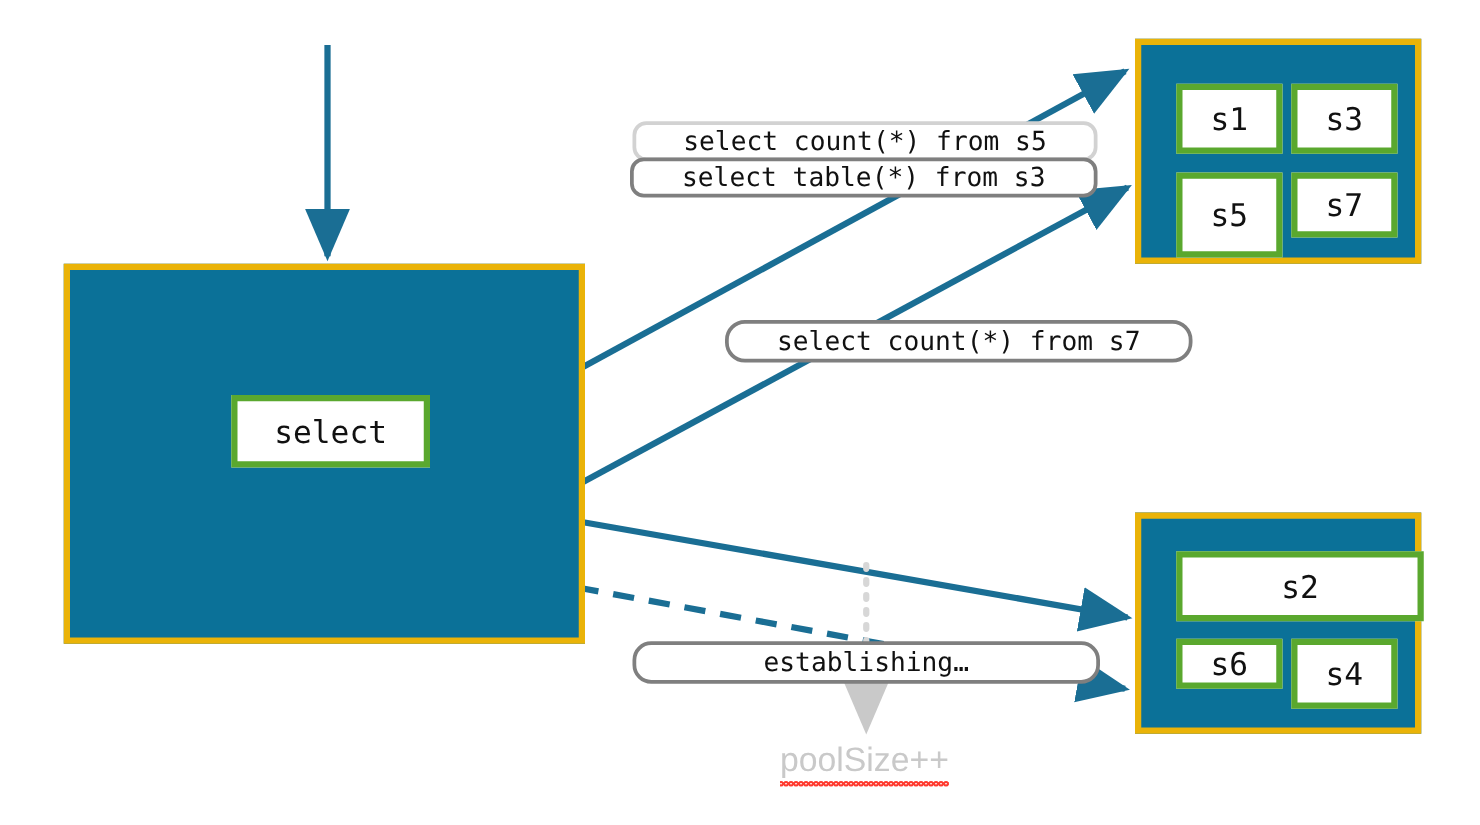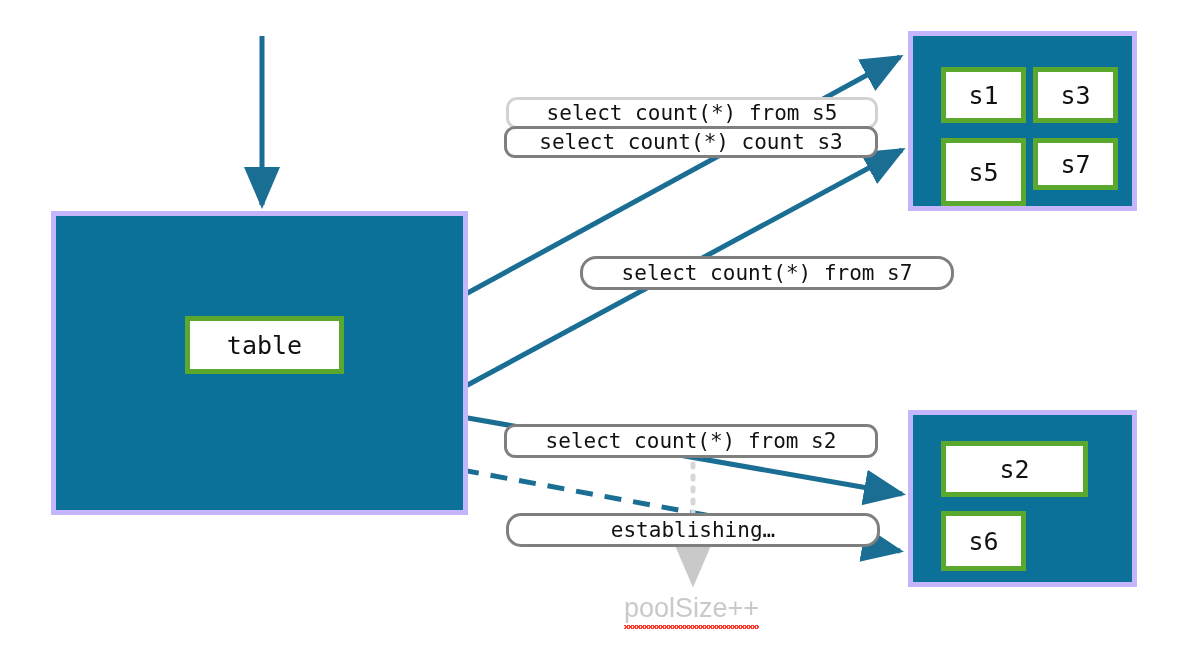--- a/index.html
+++ b/index.html
@@ -23,21 +23,21 @@
     top: 0;
     width: 1184px;
     height: 660px;
     pointer-events: none;
   }
 
   
   .group-box {
     position: absolute;
     background: #0b7198;
-    border: 5px solid #c4b5fd;
+    border: 5px solid #eab308;
     box-sizing: border-box;
   }
   .node {
     position: absolute;
     background: #ffffff;
     border: 5px solid #5aa82e;
     box-sizing: border-box;
     display: flex;
     align-items: center;
     justify-content: center;
@@ -119,39 +119,36 @@
     <line x1="462" y1="417" x2="902" y2="494" stroke="#1a6e94" stroke-width="5" marker-end="url(#arrow-teal)"></line>
 
     <line x1="462" y1="470" x2="900" y2="551" stroke="#1a6e94" stroke-width="5" stroke-dasharray="17 12" marker-end="url(#arrow-teal)"></line>
 
     <line x1="693" y1="452" x2="693" y2="578" stroke="#d7d7d7" stroke-width="5" stroke-dasharray="3 9" stroke-linecap="round" marker-end="url(#arrow-gray)"></line>
   </svg>
 
 
   <div class="group-box" style="left:51px; top:211px; width:417px; height:304px;">
     <div class="node" style="left:129px; top:100px; width:159px; height:58px;">
-      <span>table</span>
+      <span>select</span>
     </div>
   </div>
 
   <div class="label-box faint" style="left:506px; top:97px; width:372px; height:32px;">
     <span>select count(*) from s5</span>
   </div>
 
   <div class="label-box" style="left:504px; top:126px; width:374px; height:32px;">
-    <span>select count(*) count s3</span>
+    <span>select table(*) from s3</span>
   </div>
 
   <div class="label-box" style="left:580px; top:256px; width:374px; height:34px;border-radius:16px;">
     <span>select count(*) from s7</span>
   </div>
 
-  <div class="label-box" style="left:504px; top:424px; width:374px; height:34px;">
-    <span>select count(*) from s2</span>
-  </div>
 
   <div class="label-box" style="left:506px; top:513px; width:374px; height:34px;border-radius:15px;">
     <span>establishing…</span>
   </div>
 
   <div class="ghost-text" style="left:624px; top:593px;">
     <span class="squiggle">poolSize++</span>
   </div>
 
   <div class="group-box" style="left:908px; top:31px; width:229px; height:180px;">
@@ -163,21 +160,24 @@
     </div>
     <div class="node" style="left:28px; top:102px; width:85px; height:68px;">
       <span>s5</span>
     </div>
     <div class="node" style="left:120px; top:102px; width:85px; height:52px;">
       <span>s7</span>
     </div>
   </div>
 
   <div class="group-box" style="left:908px; top:410px; width:229px; height:177px;">
-    <div class="node" style="left:28px; top:26px; width:147px; height:56px;">
+    <div class="node" style="left:28px; top:26px; width:198px; height:56px;">
       <span>s2</span>
     </div>
-    <div class="node" style="left:28px; top:96px; width:85px; height:60px;">
+    <div class="node" style="left:28px; top:96px; width:85px; height:40px;">
       <span>s6</span>
+    </div>
+    <div class="node" style="left:120px; top:96px; width:85px; height:56px;">
+      <span>s4</span>
     </div>
   </div>
 
 </div>
 
 </body></html>

